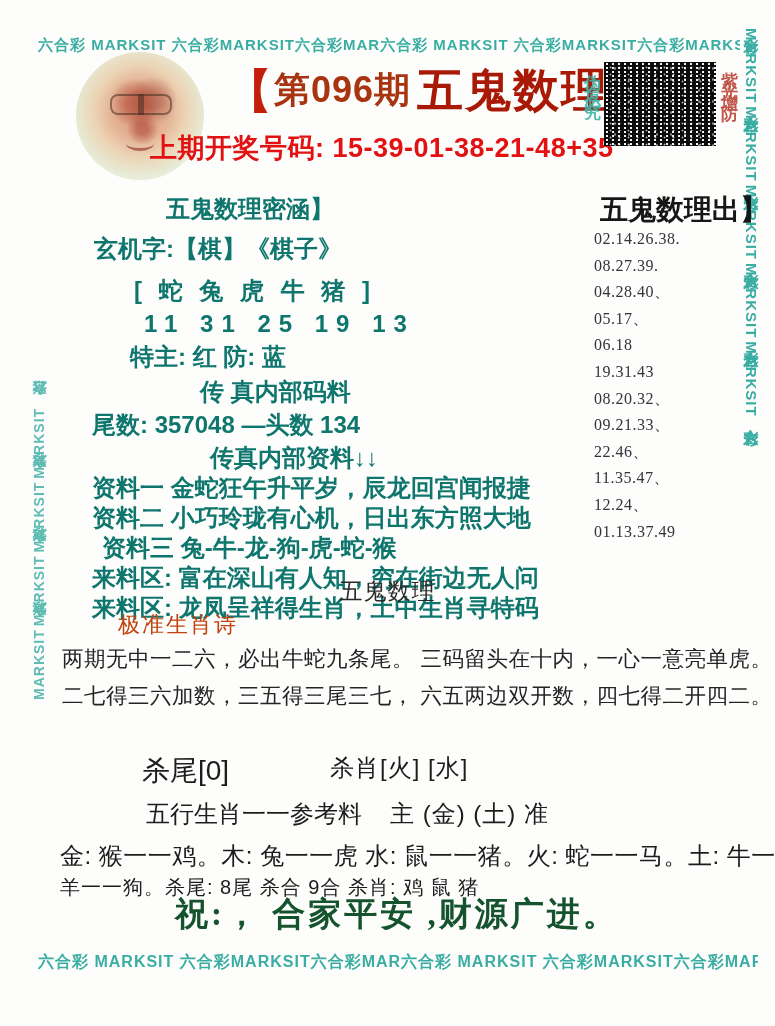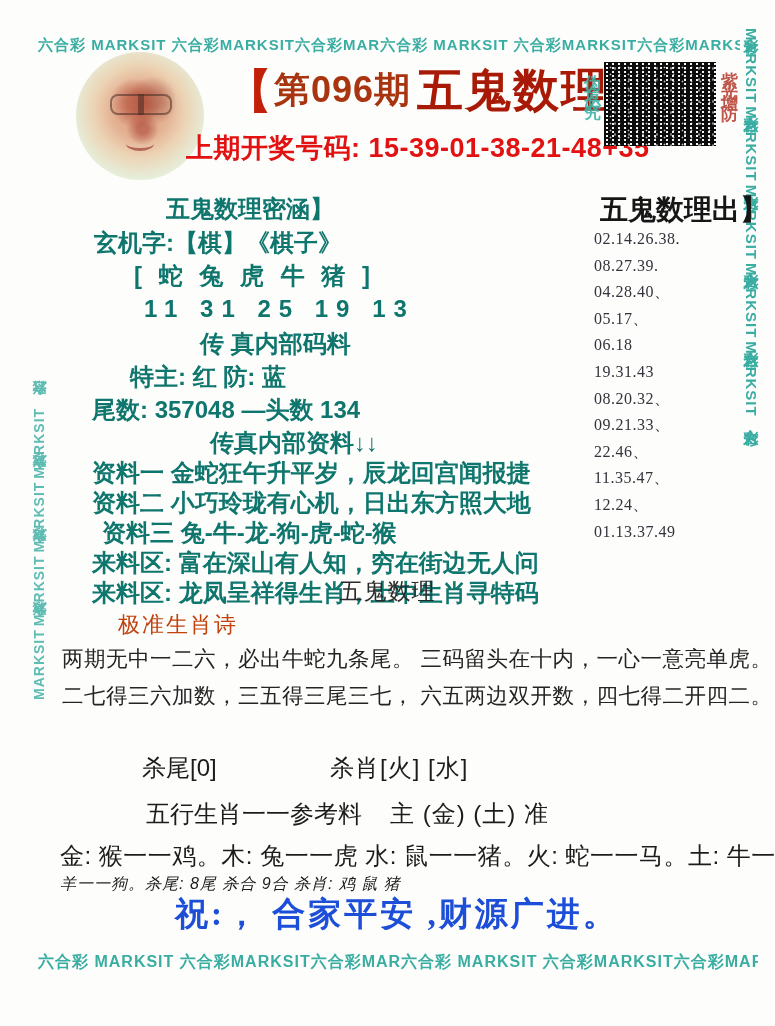--- a/index.html
+++ b/index.html
@@ -28,38 +28,38 @@
     background:linear-gradient(90deg, transparent 44%, rgba(70,45,35,.55) 44% 56%, transparent 56%);}
   .face::after{content:"";position:absolute;left:50px;top:84px;width:28px;height:12px;
     border-bottom:3px solid rgba(150,55,45,.65);border-radius:50%;}
   
   .title-row{position:absolute;left:226px;top:66px;white-space:nowrap;display:flex;align-items:center;}
   .brk{color:#c3200a;font-size:46px;font-weight:bold;line-height:1;}
   .issue{color:#a83410;font-size:36px;font-weight:bold;margin:0 6px 0 2px;letter-spacing:1px;}
   .big-title{color:#a81a06;font-size:46px;font-weight:bold;
     font-family:"Liberation Serif", serif;letter-spacing:2px;line-height:1;}
   .prev-draw{position:absolute;left:150px;top:130px;color:#e31212;font-size:27px;
-    font-weight:bold;letter-spacing:.5px;white-space:nowrap;margin-left:36px;}
+    font-weight:bold;letter-spacing:.5px;white-space:nowrap;}
   .qr{position:absolute;left:604px;top:62px;width:112px;height:84px;
     background:
       radial-gradient(circle, rgba(255,255,255,.95) .8px, transparent 1.1px) 0 0/6px 4px,
       radial-gradient(circle, rgba(255,255,255,.75) .8px, transparent 1.1px) 2px 2px/9px 7px,
       radial-gradient(circle, rgba(255,255,255,.5) 1px, transparent 1.3px) 4px 1px/14px 11px,
       #0c0c0c;}
   .qr-side{position:absolute;left:581px;top:62px;writing-mode:vertical-rl;color:#3fb3a8;
     font-size:17px;font-weight:bold;letter-spacing:9px;opacity:.9;}
   .uv-side{position:absolute;left:718px;top:58px;writing-mode:vertical-rl;color:#c0564a;
     font-size:17px;font-weight:bold;letter-spacing:11px;}
   
   .left-panel{position:absolute;left:88px;top:194px;width:500px;font-weight:bold;
     color:#0f766e;}
   .left-panel .ln{white-space:nowrap;line-height:30px;font-size:24px;}
   .l-header{padding-left:78px;}
-  .l-mystery{margin-top:4px;padding-left:6px;}
-  .l-zodiac{padding-left:46px;letter-spacing:5px;margin-top:3px;}
+  .l-mystery{margin-top:10px;padding-left:6px;}
+  .l-zodiac{padding-left:46px;letter-spacing:5px;margin-top:12px;}
   .l-nums{font-size:21px;padding-left:56px;letter-spacing:8px;margin-top:3px;}
   .l-fax{padding-left:112px;margin-top:5px;}
   .l-special{padding-left:42px;margin-top:3px;}
   .l-tail{margin-top:3px;padding-left:4px;}
   .l-fax2{font-size:23px;padding-left:122px;margin-top:3px;}
   .l-data{font-size:23px;margin-top:0;padding-left:4px;}
   .l-data3{padding-left:14px;}
   
   .right-panel{position:absolute;left:594px;top:194px;width:150px;}
   .r-header{font-size:28px;font-weight:bold;padding-left:6px;line-height:32px;white-space:nowrap;}
@@ -68,27 +68,27 @@
   
   .section-title{position:absolute;left:0;top:576px;width:775px;text-align:center;
     font-size:23px;color:#2a2a2a;letter-spacing:1px;}
   .poem-title{position:absolute;left:118px;top:610px;font-size:22px;color:#c2410c;letter-spacing:2px;}
   .verse{position:absolute;left:62px;width:660px;font-size:21.5px;color:#242424;
     white-space:nowrap;letter-spacing:.5px;}
   .verse1{top:644px;}
   .verse2{top:681px;}
   
   .abs{position:absolute;white-space:nowrap;}
-  .kill-tail{left:142px;top:752px;font-size:24px;color:#1c1c1c;}
+  .kill-tail{left:142px;top:752px;font-size:28px;color:#1c1c1c;}
   .kill-zodiac{left:330px;top:752px;font-size:24px;color:#1c1c1c;letter-spacing:1px;text-align:center;}
   .fe-title{left:146px;top:798px;font-size:24px;color:#1c1c1c;}
   .fe-main{left:390px;top:798px;font-size:24px;color:#1c1c1c;letter-spacing:1px;}
   .fe-line1{left:60px;top:840px;font-size:24px;color:#1c1c1c;letter-spacing:.5px;}
-  .fe-line2{left:60px;top:874px;font-size:16px;color:#1c1c1c;letter-spacing:1px;font-style:italic;}
-  .wish{left:175px;top:892px;font-size:33px;color:#1d4ed8;font-weight:bold;
+  .fe-line2{left:60px;top:874px;font-size:20px;color:#1c1c1c;letter-spacing:1px;}
+  .wish{left:175px;top:892px;font-size:33px;color:#14532d;font-weight:bold;
     letter-spacing:3px;font-family:"Liberation Serif", serif;}
 </style>
 </head>
 <body>
 
 <div class="page">
 
   <div class="b-strip b-top">六合彩 MARKSIT 六合彩MARKSIT六合彩MAR六合彩 MARKSIT 六合彩MARKSIT六合彩MARKSIT六合彩MARKSITT六合彩MARKSIT六</div>
   <div class="b-strip b-bottom">六合彩 MARKSIT 六合彩MARKSIT六合彩MAR六合彩 MARKSIT 六合彩MARKSIT六合彩MARKSIT六合彩MARKSITT六合彩MARK</div>
   <div class="b-strip b-left">MARKSIT六合彩MARKSIT六合彩MARKSIT六合彩MARKSIT六合彩</div>
@@ -106,22 +106,22 @@
 
   <div class="qr"></div>
   <div class="qr-side">伪造必究</div>
   <div class="uv-side">紫光增防</div>
 
   <div class="left-panel">
     <div class="ln l-header">五鬼数理密涵】</div>
     <div class="ln l-mystery">玄机字:【棋】《棋子》</div>
     <div class="ln l-zodiac">[ 蛇 兔 虎 牛 猪 ]</div>
     <div class="ln l-nums">11 31 25 19 13</div>
+    <div class="ln l-special">特主: 红    防: 蓝</div>
     <div class="ln l-fax">传 真内部码料</div>
-    <div class="ln l-special">特主: 红    防: 蓝</div>
     <div class="ln l-tail">尾数: 357048 —头数 134</div>
     <div class="ln l-fax2">传真内部资料↓↓</div>
     <div class="ln l-data">资料一 金蛇狂午升平岁，辰龙回宫闻报捷</div>
     <div class="ln l-data">资料二 小巧玲珑有心机，日出东方照大地</div>
     <div class="ln l-data l-data3">资料三 兔-牛-龙-狗-虎-蛇-猴</div>
     <div class="ln l-data">来料区: 富在深山有人知，穷在街边无人问</div>
     <div class="ln l-data">来料区: 龙凤呈祥得生肖，土中生肖寻特码</div>
   </div>
 
   <div class="right-panel">

